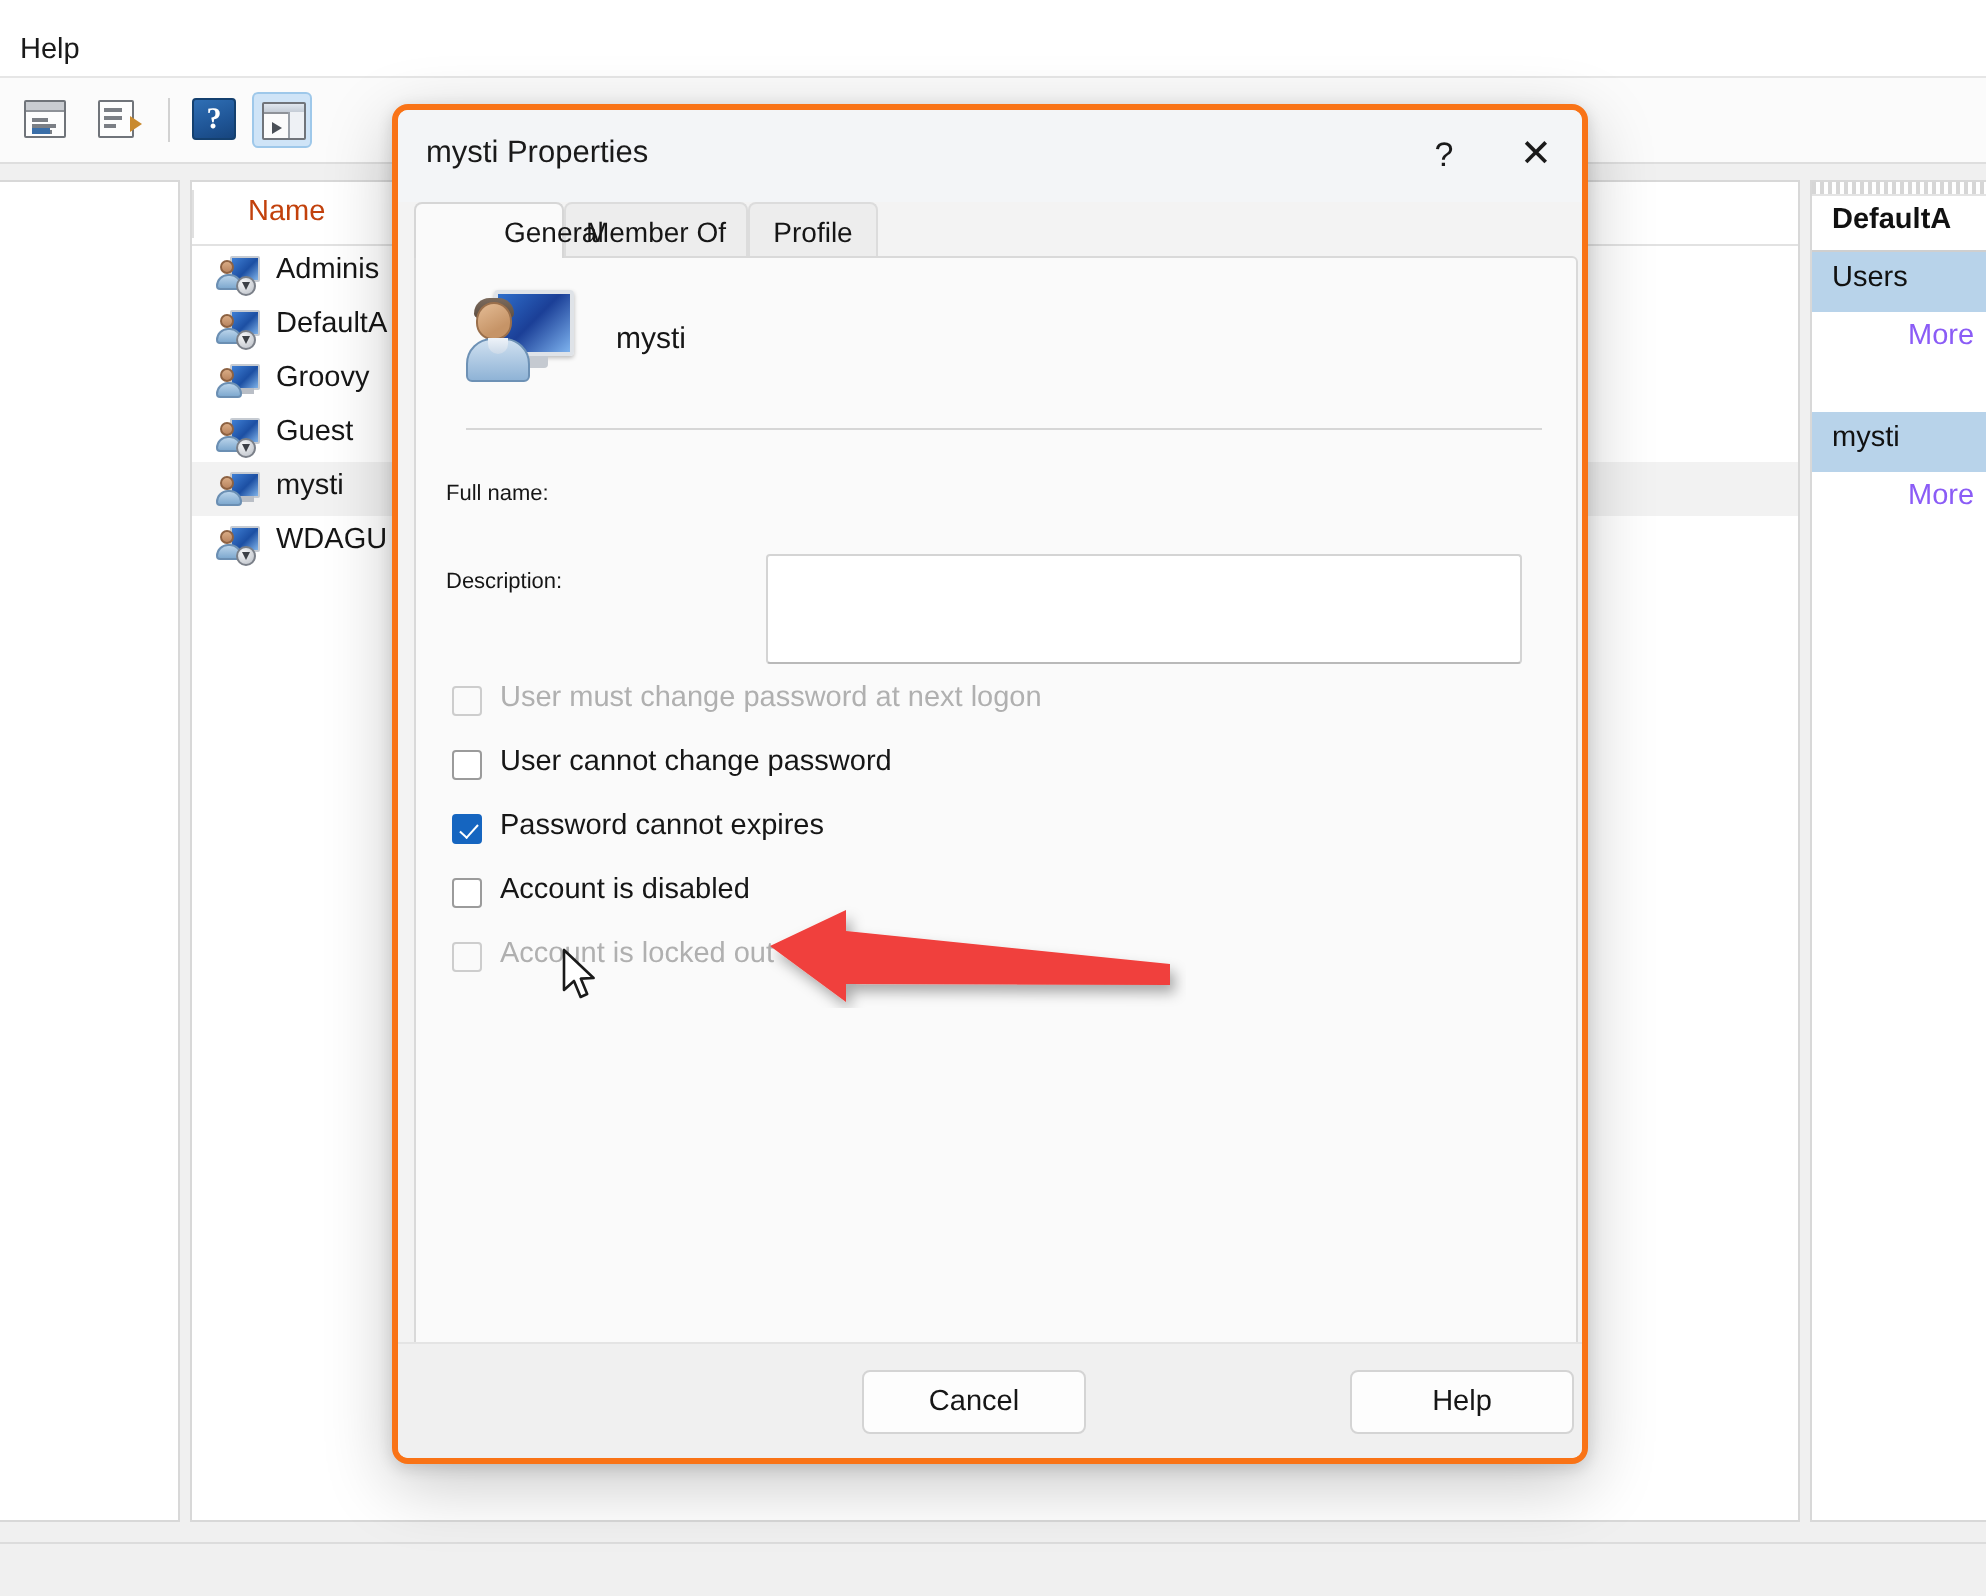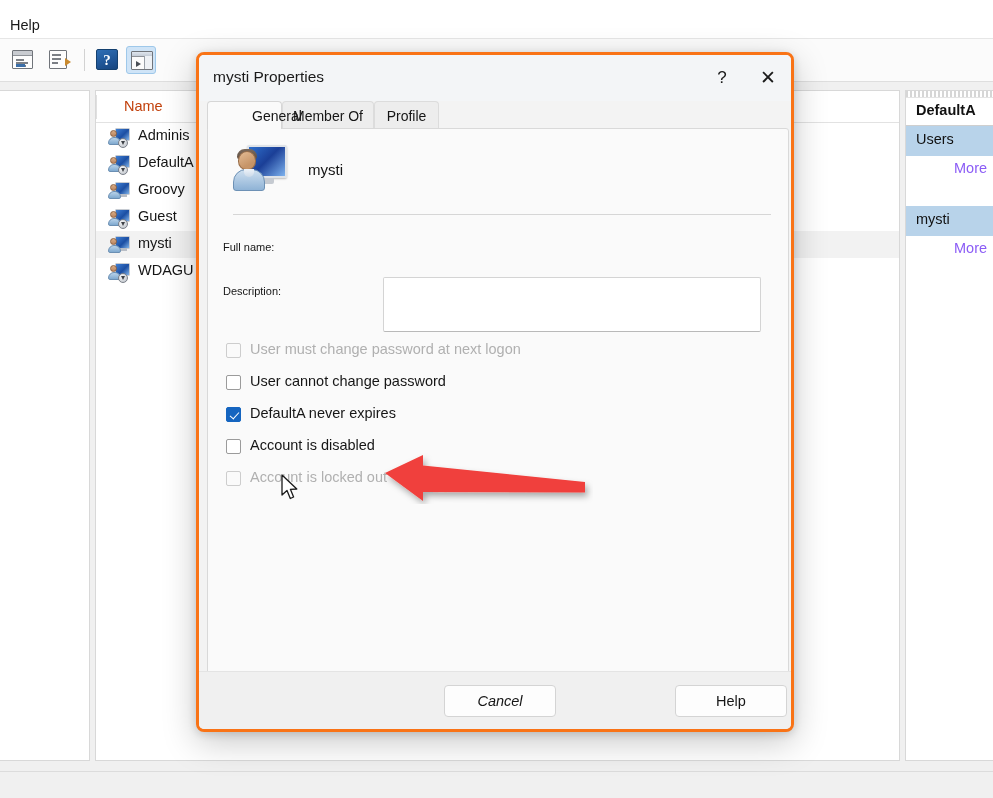--- a/index.html
+++ b/index.html
@@ -545,34 +545,34 @@
       <div class="cb-row" style="top:212px;">
         <div class="cb-box dim"></div>
         <div class="cb-label dim">User must change password at next logon</div>
       </div>
       <div class="cb-row" style="top:244px;">
         <div class="cb-box"></div>
         <div class="cb-label">User cannot change password</div>
       </div>
       <div class="cb-row" style="top:276px;">
         <div class="cb-box checked"></div>
-        <div class="cb-label">DefaultA never expires</div>
+        <div class="cb-label">Password cannot expires</div>
       </div>
       <div class="cb-row" style="top:308px;">
         <div class="cb-box"></div>
         <div class="cb-label">Account is disabled</div>
       </div>
       <div class="cb-row" style="top:340px;">
         <div class="cb-box dim"></div>
         <div class="cb-label dim">Account is locked out</div>
       </div>
     </div>
 
     <div class="dlg-footer">
-      <div class="dlg-btn" style="left:245px;font-style:italic;">Cancel</div>
+      <div class="dlg-btn" style="left:232px;">Cancel</div>
       <div class="dlg-btn" style="left:476px;">Help</div>
     </div>
   </div>
 
   <div class="arrow-anno">
     <svg width="210" height="52" viewBox="0 0 210 52">
       <defs>
         <filter id="arrShadow" x="-25%" y="-45%" width="160%" height="210%">
           <feDropShadow dx="2.5" dy="4" stdDeviation="3.2" flood-color="#000000" flood-opacity="0.32"></feDropShadow>
         </filter>

